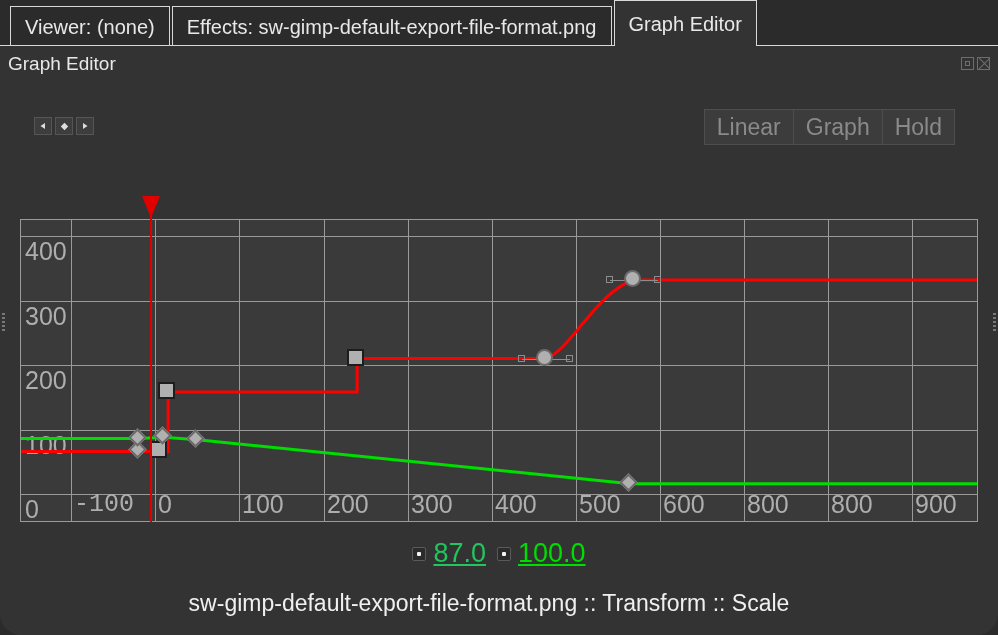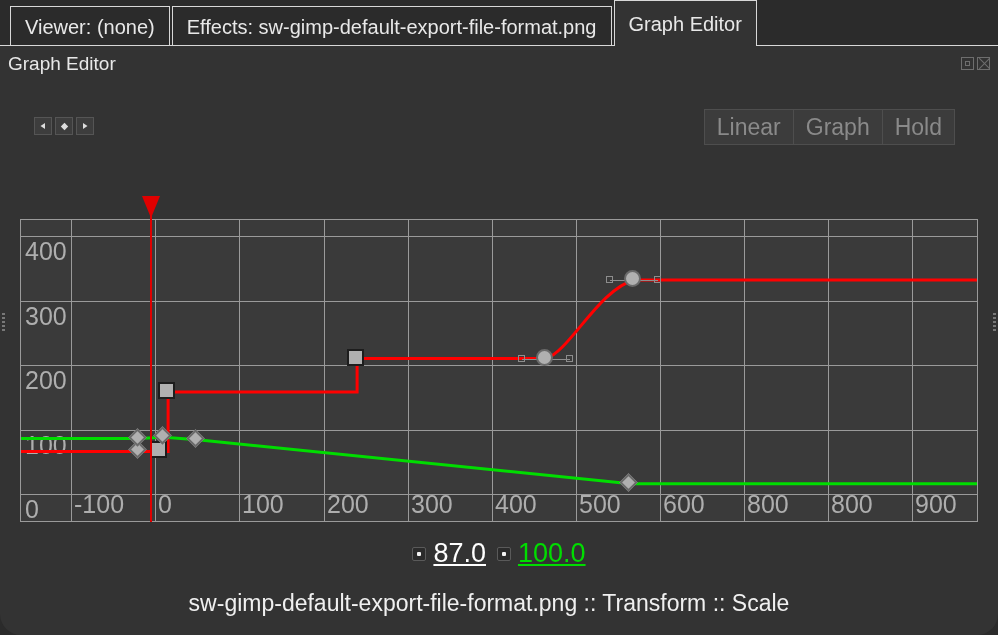--- a/index.html
+++ b/index.html
@@ -407,21 +407,21 @@
         <div class="gl-v" style="left: 891px;"></div>
       </div>
     <div id="ylabels">
         <div class="ylabel" style="top: 277px;">0</div>
         <div class="ylabel" style="top: 213px;">100</div>
         <div class="ylabel" style="top: 148px;">200</div>
         <div class="ylabel" style="top: 84px;">300</div>
         <div class="ylabel" style="top: 19px;">400</div>
       </div>
     <div id="xlabels">
-        <div class="xlabel" style="left: 53px;">-100</div>
+        <div class="xlabel" style="left: 53px; font-family: Liberation Mono, monospace;">-100</div>
         <div class="xlabel" style="left: 137px;">0</div>
         <div class="xlabel" style="left: 221px;">100</div>
         <div class="xlabel" style="left: 306px;">200</div>
         <div class="xlabel" style="left: 390px;">300</div>
         <div class="xlabel" style="left: 474px;">400</div>
         <div class="xlabel" style="left: 558px;">500</div>
         <div class="xlabel" style="left: 642px;">600</div>
         <div class="xlabel" style="left: 726px;">800</div>
         <div class="xlabel" style="left: 810px; margin-top: 32px;">800</div>
         <div class="xlabel" style="left: 894px; margin-top: 36px;">900</div>
@@ -455,21 +455,21 @@
         <div class="kf kf-di" style="left: 600.5px; top: 255.5px;"></div>
       </div>
   </div>
 
   <div class="playhead-head" id="ph-head" style="left: 142px; border-top-color: rgb(224, 0, 0);"></div>
   <div class="playhead-line" id="ph-line" style="left: 150px; background: rgb(224, 0, 0);"></div>
 
   <div class="legend">
     <div class="legend-item">
       <span class="legend-chk"></span>
-      <span class="legend-val" id="lv0" style="color: #ffffff;">87.0</span>
+      <span class="legend-val" id="lv0" style="color: #22c55e;">87.0</span>
     </div>
     <div class="legend-item">
       <span class="legend-chk"></span>
       <span class="legend-val" id="lv1" style="color: rgb(0, 221, 0);">100.0</span>
     </div>
   </div>
 
   <div class="footer">sw-gimp-default-export-file-format.png :: Transform :: Scale</div>
 
 </div>

